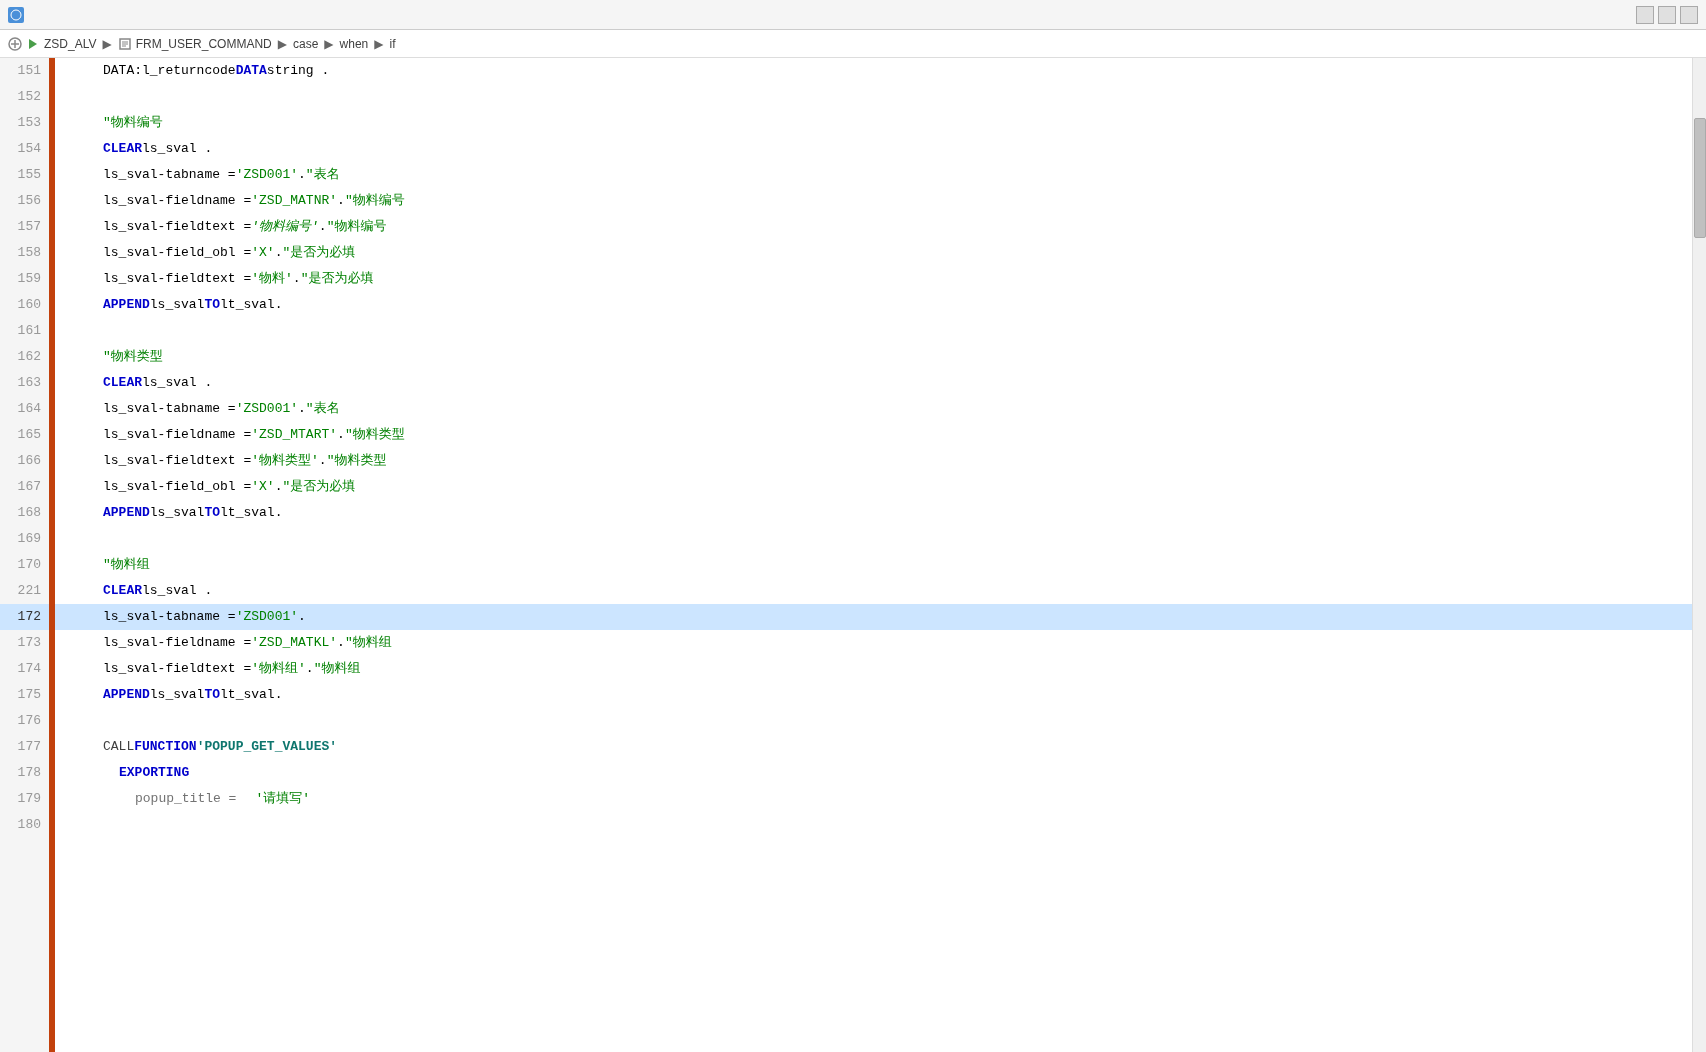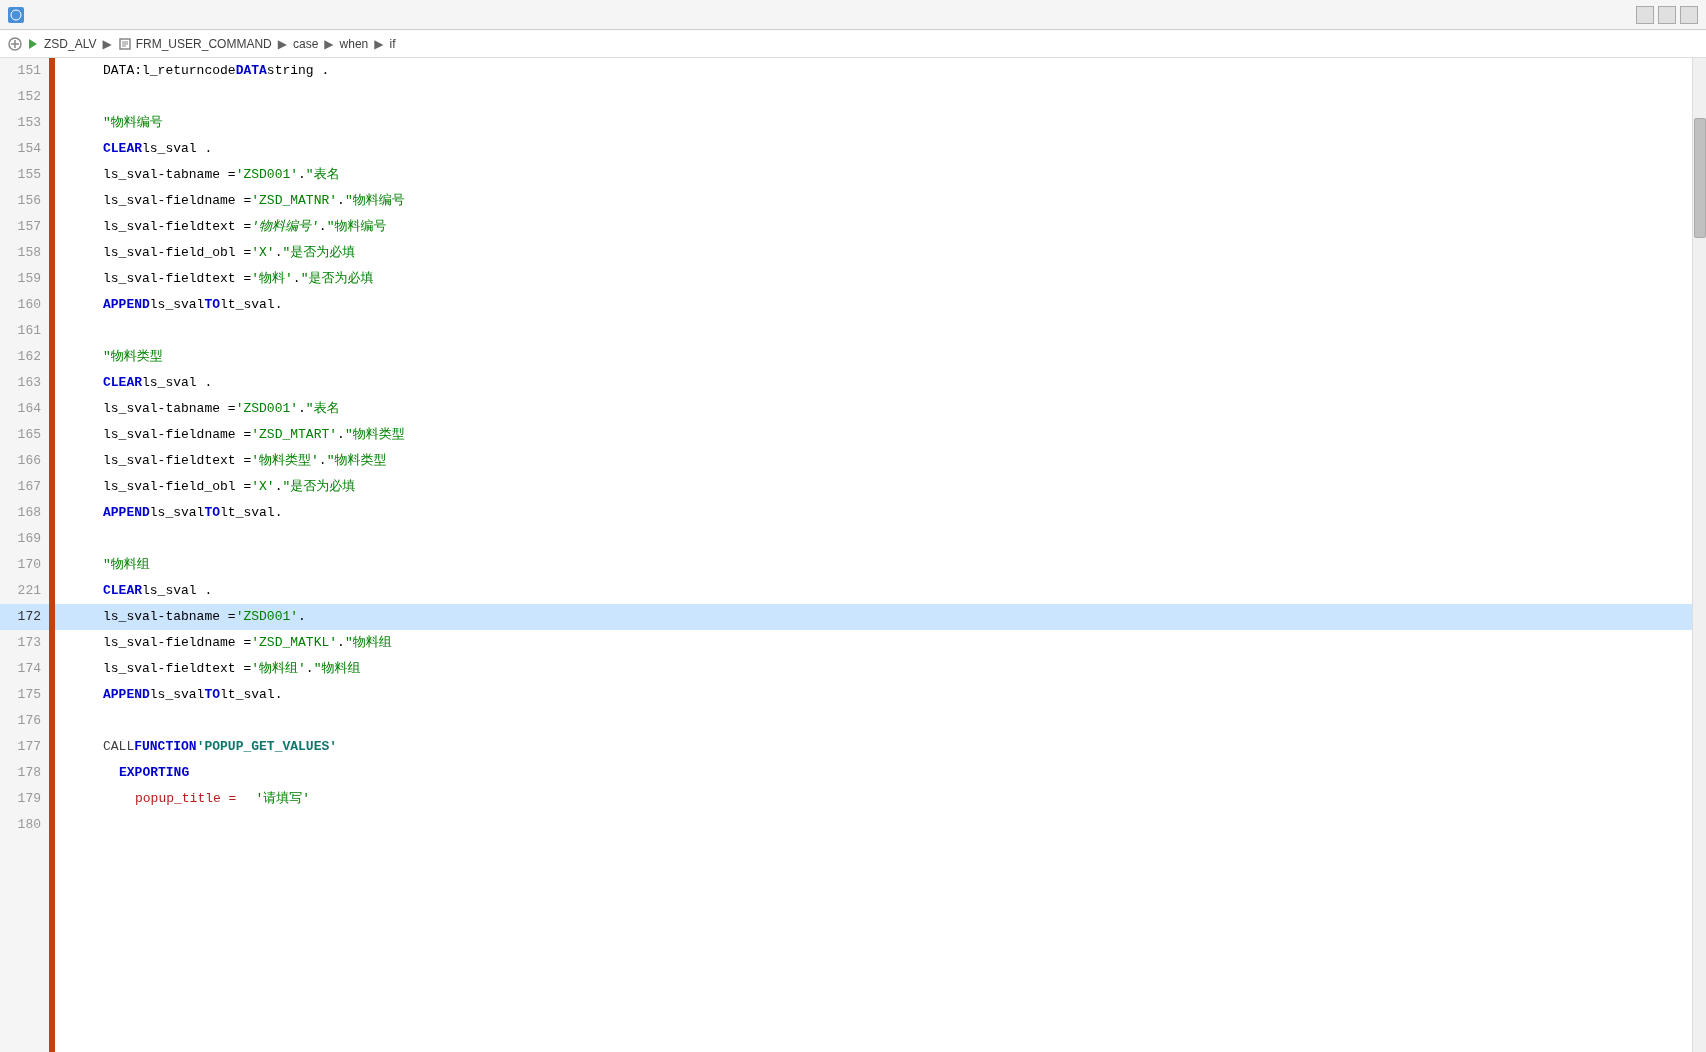--- a/index.html
+++ b/index.html
@@ -367,21 +367,21 @@
           <span style="color: rgb(0, 0, 204); font-weight: bold;">FUNCTION</span>
           <span style="color: rgb(0, 0, 0);"> </span>
           <span style="color: #0f766e; font-weight: bold;">'POPUP_GET_VALUES'</span>
         </div>
         <div class="code-line">
           <span style="display: inline-block; width: 48px;"></span>
           <span style="color: rgb(0, 0, 204); font-weight: bold;">EXPORTING</span>
         </div>
         <div class="code-line">
           <span style="display: inline-block; width: 64px;"></span>
-          <span style="color: #b91c1c;">popup_title       = </span>
+          <span style="color: #737373;">popup_title       = </span>
           <span style="color: rgb(0, 128, 0); margin-left: 19px;">'请填写'</span>
         </div>
       </div>
 
     <div class="scrollbar-track">
       <div class="scrollbar-thumb"></div>
     </div>
   </div>
 </div>
 

